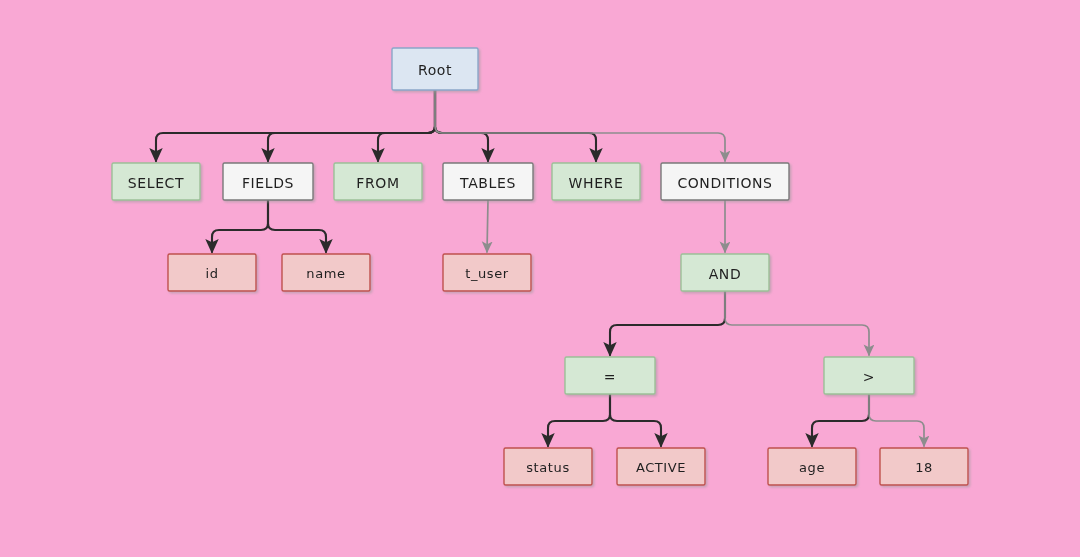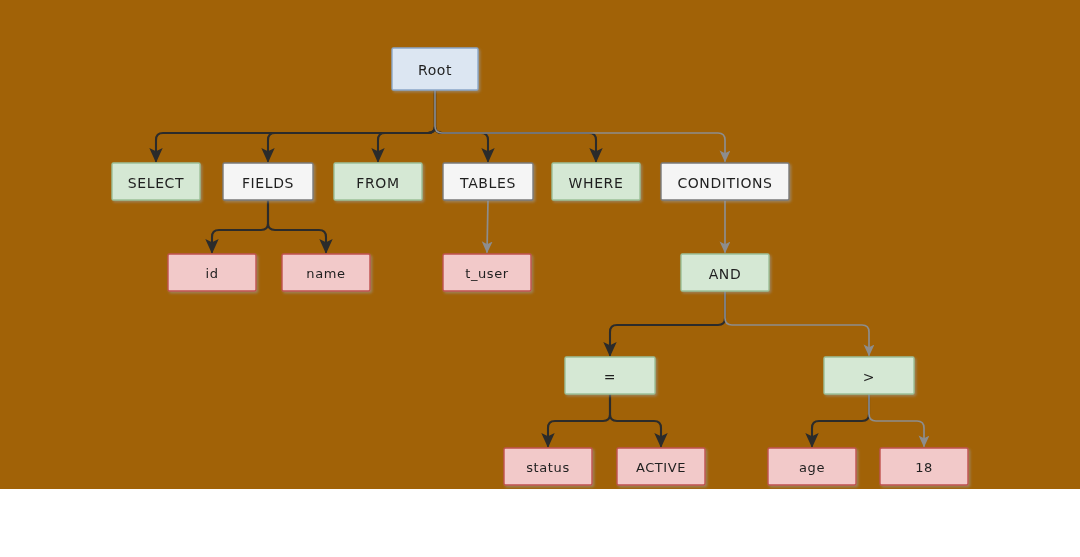--- a/index.html
+++ b/index.html
@@ -9,22 +9,22 @@
   }
   body {
     width: 1080px;
     height: 557px;
     overflow: hidden;
     font-family: "DejaVu Sans", sans-serif;
   }
   #diagram-root {
     position: relative;
     width: 1080px;
-    height: 489px;
-    background: #a16207;
+    height: 557px;
+    background: #f9a8d4;
   }
   #tree-svg {
     position: absolute;
     left: 0;
     top: 0;
     width: 1080px;
     height: 557px;
   }
   .node-rect {
     stroke-width: 1.4;

